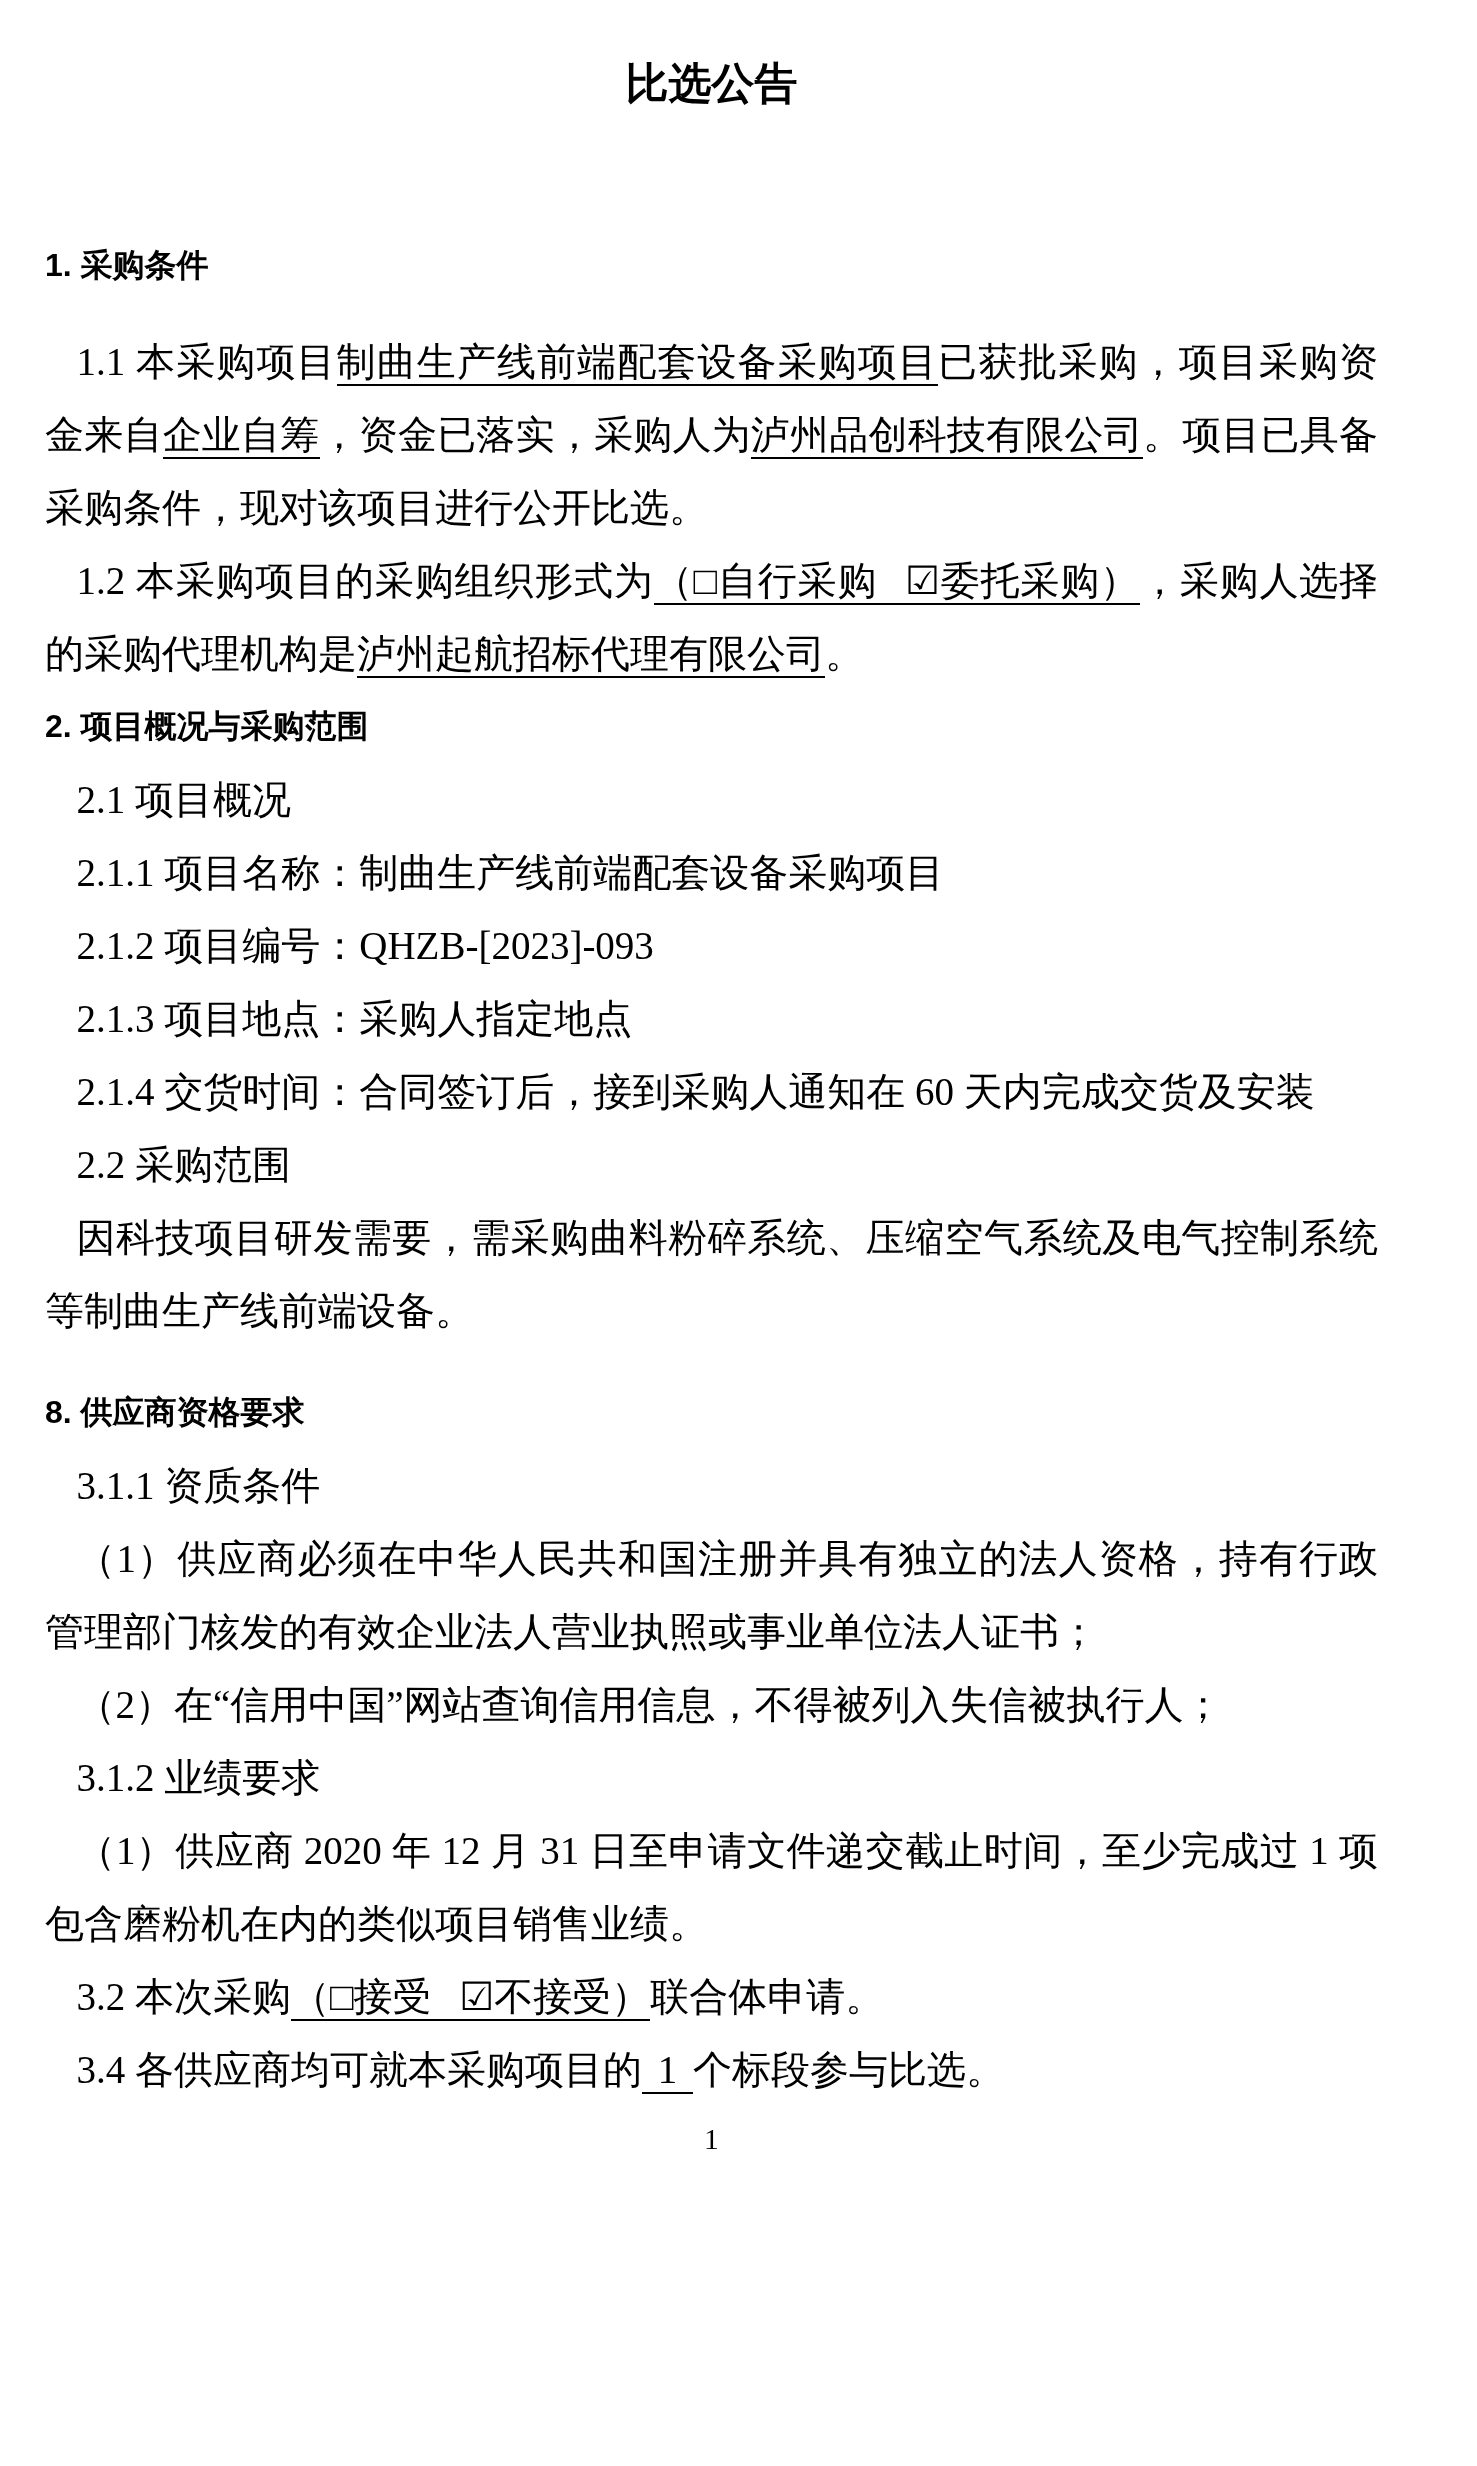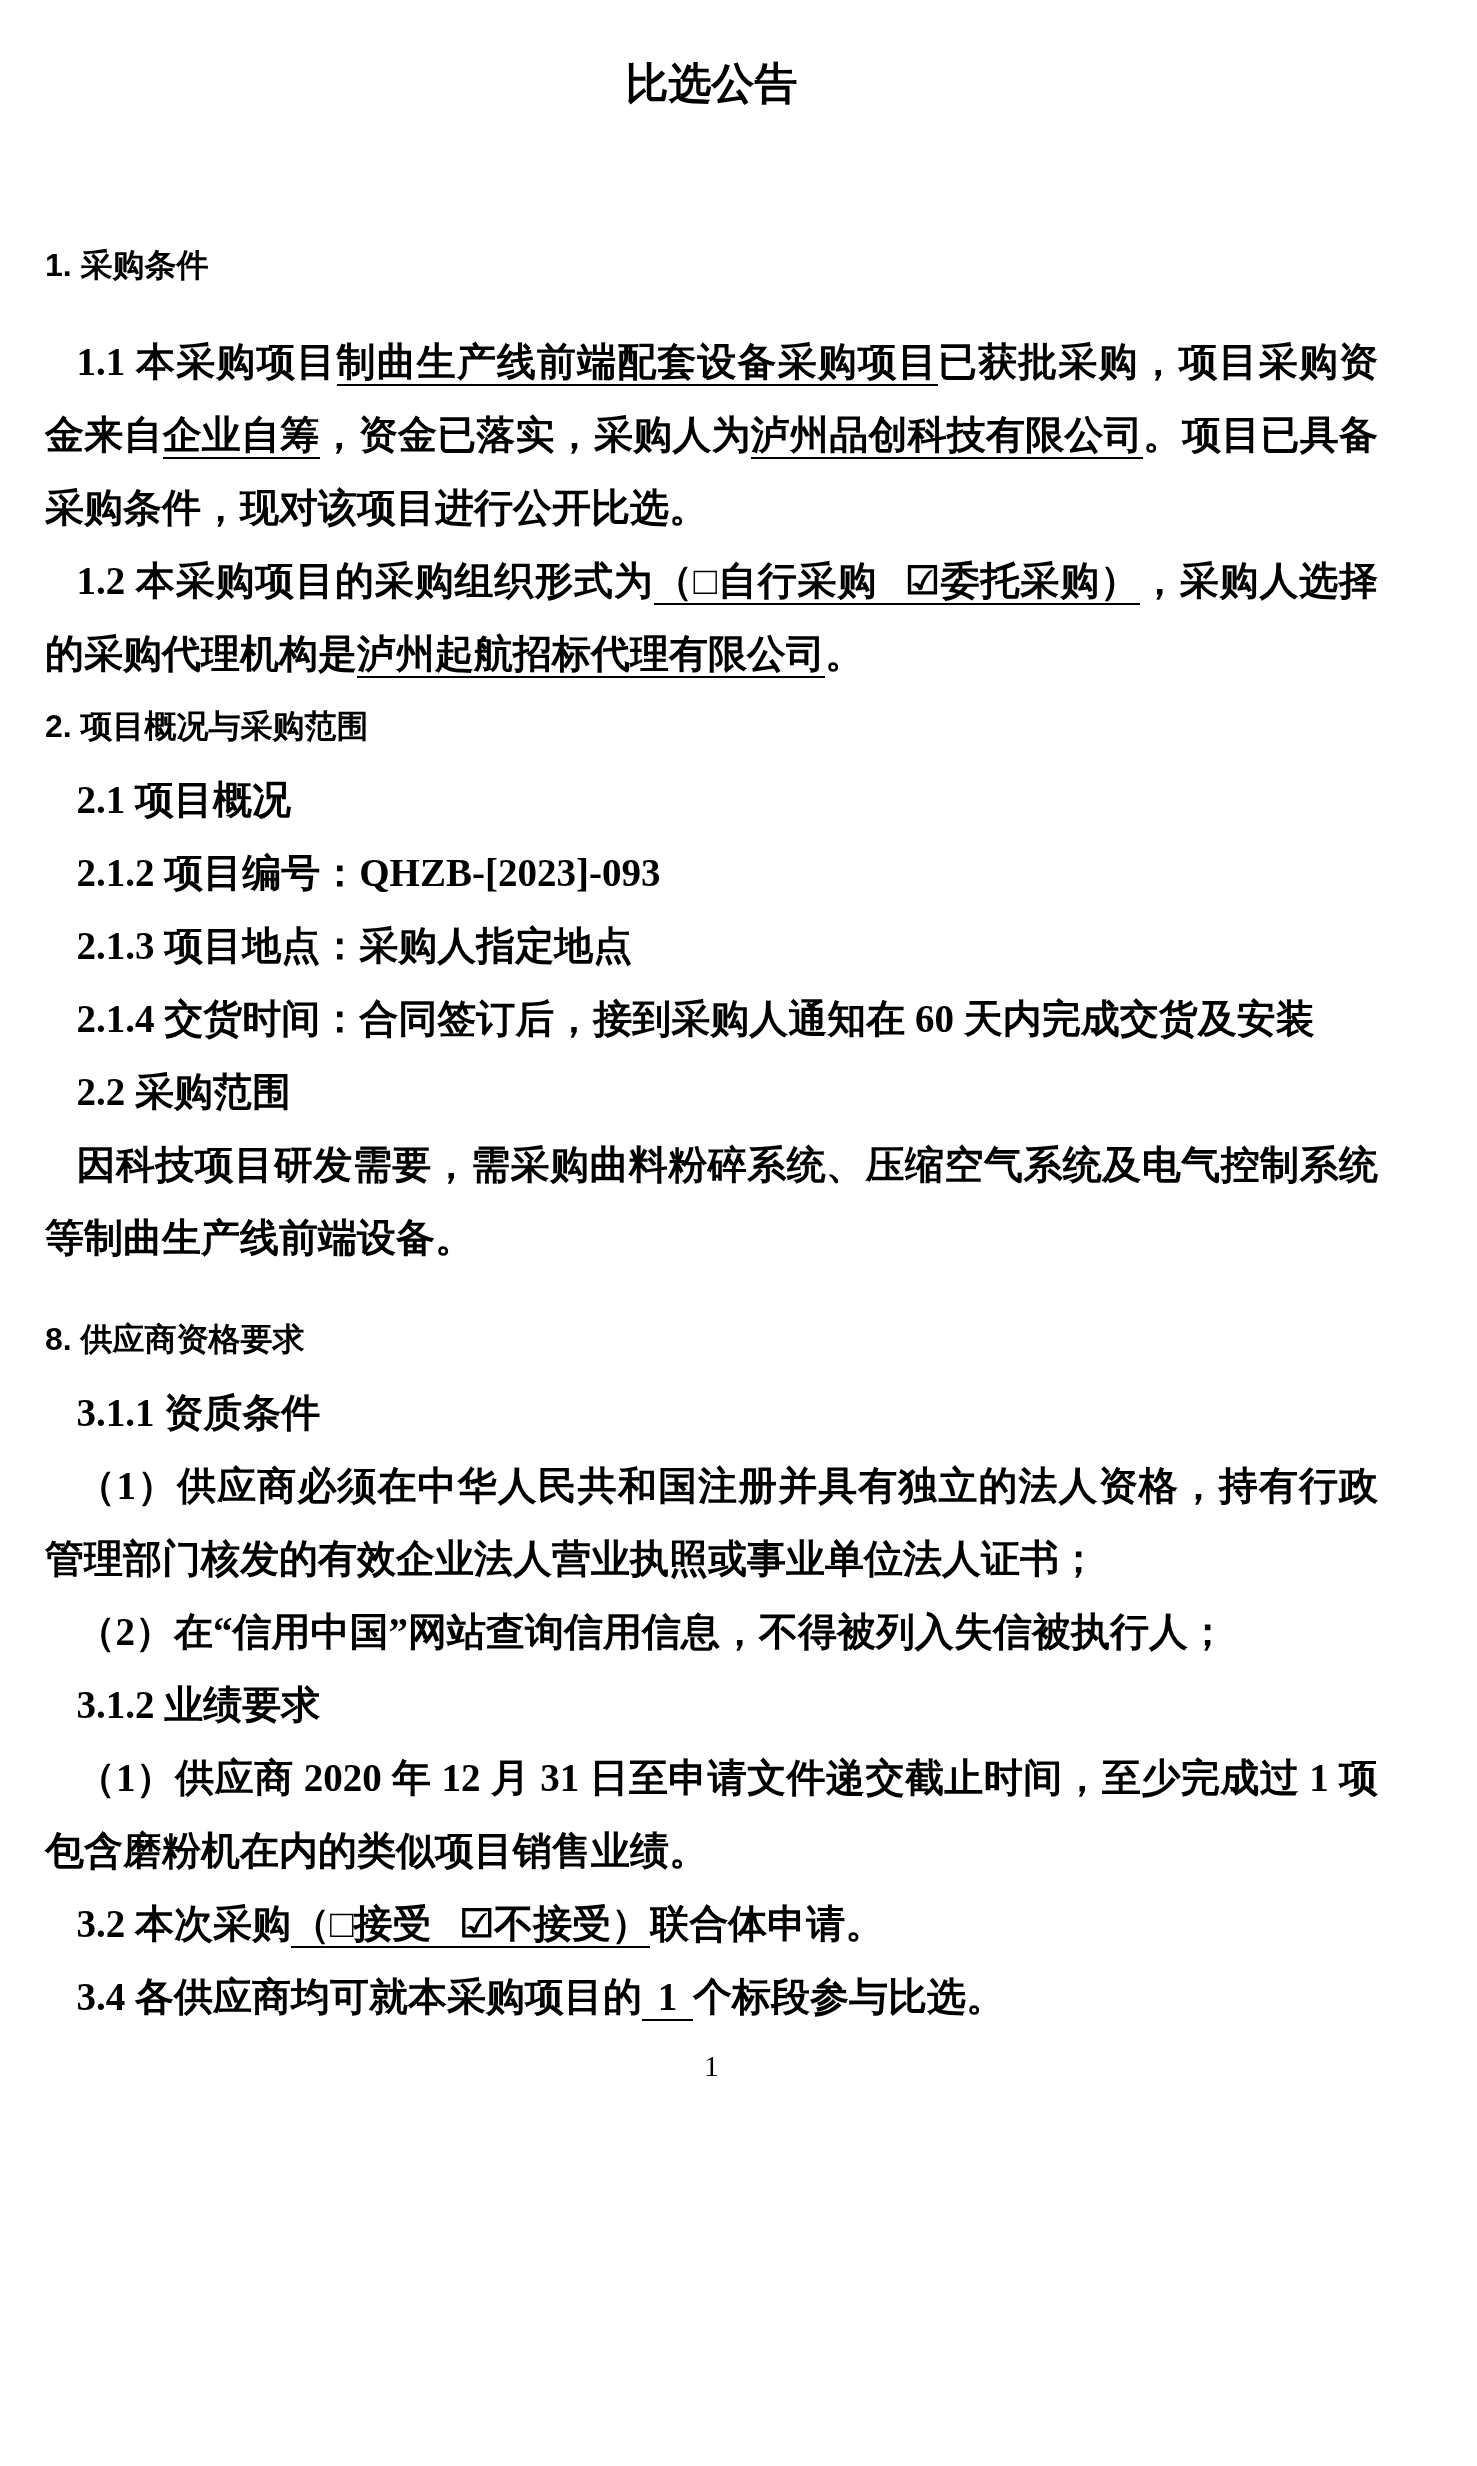--- a/index.html
+++ b/index.html
@@ -29,21 +29,20 @@
     text-align: left;
   }
   #heading-1 { margin-bottom: 22.7px; }
   #heading-3 { margin-top: 29.6px; }
   p.b {
     font-family: "Liberation Serif", "DejaVu Serif", serif;
     font-size: 39px;
     line-height: 73px;
     margin: 0;
     text-align: justify;
-    font-weight: bold;
   }
   .ind { text-indent: 31.5px; }
   .u { border-bottom: 2px solid #000000; padding-bottom: 1px; }
   .u-num { border-bottom: 2px solid #000000; padding: 0 15.8px 1px 15.8px; }
   .gap { display: inline-block; width: 27.6px; }
   .page-number {
     font-family: "Liberation Serif", "DejaVu Serif", serif;
     font-size: 29.6px;
     line-height: 39px;
     text-align: center;
@@ -59,20 +58,21 @@
 
   <h2 class="sec-heading" id="heading-1">1. 采购条件</h2>
 
   <p class="b ind"><span>1.1 本采购项目</span><span class="u">制曲生产线前端配套设备采购项目</span><span>已获批采购，项目采购资金来自</span><span class="u">企业自筹</span><span>，资金已落实，采购人为</span><span class="u">泸州品创科技有限公司</span><span>。项目已具备采购条件，现对该项目进行公开比选。</span></p>
 
   <p class="b ind"><span>1.2 本采购项目的采购组织形式为</span><span class="u"><span>（</span><span>□</span><span>自行采购</span><span class="gap"></span><span>☑</span><span>委托采购</span><span>）</span></span><span>，采购人选择的采购代理机构是</span><span class="u">泸州起航招标代理有限公司</span><span>。</span></p>
 
   <h2 class="sec-heading" id="heading-2">2. 项目概况与采购范围</h2>
 
   <p class="b ind">2.1 项目概况</p>
+  <p class="b ind">2.1.1 项目名称：制曲生产线前端配套设备采购项目</p>
   <p class="b ind">2.1.2 项目编号：QHZB-[2023]-093</p>
   <p class="b ind">2.1.3 项目地点：采购人指定地点</p>
   <p class="b ind">2.1.4 交货时间：合同签订后，接到采购人通知在 60 天内完成交货及安装</p>
   <p class="b ind">2.2 采购范围</p>
   <p class="b ind">因科技项目研发需要，需采购曲料粉碎系统、压缩空气系统及电气控制系统等制曲生产线前端设备。</p>
 
   <h2 class="sec-heading" id="heading-3">8. 供应商资格要求</h2>
 
   <p class="b ind">3.1.1 资质条件</p>
   <p class="b ind">（1）供应商必须在中华人民共和国注册并具有独立的法人资格，持有行政管理部门核发的有效企业法人营业执照或事业单位法人证书；</p>

